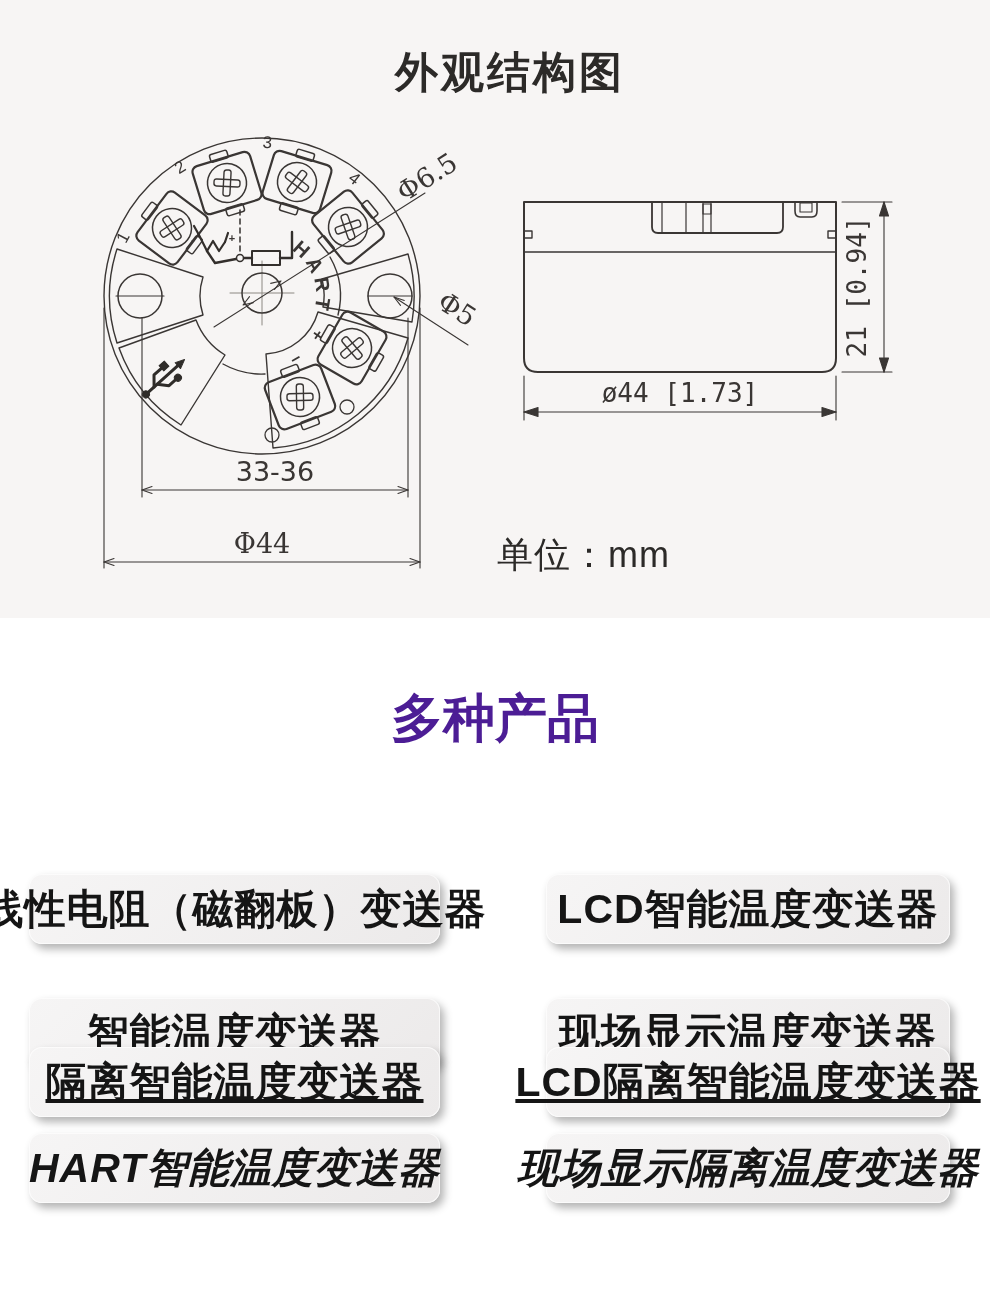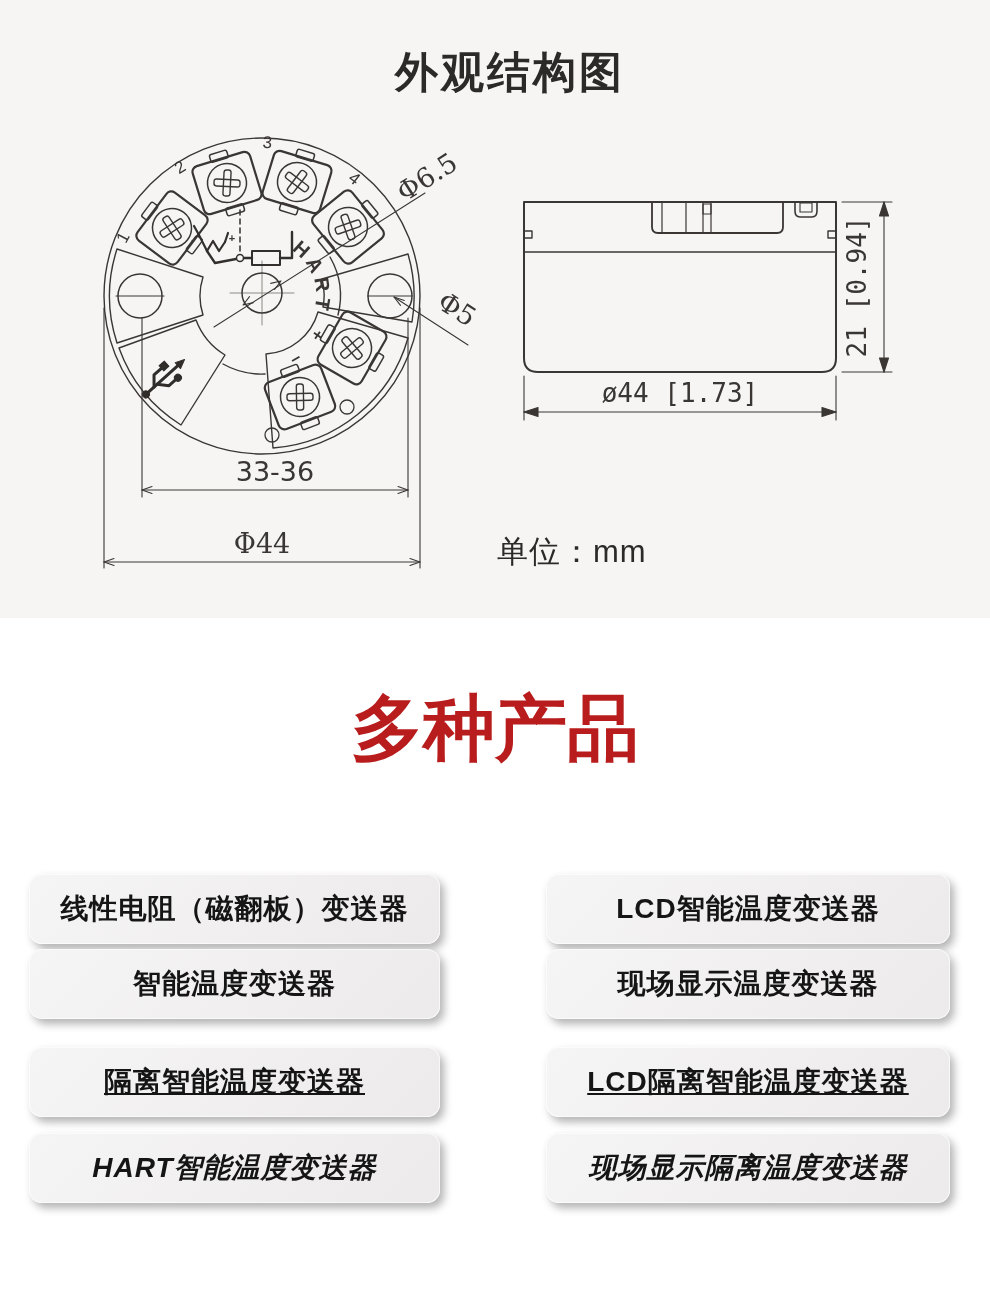--- a/index.html
+++ b/index.html
@@ -2,40 +2,40 @@
 <html><head>
 <meta charset="utf-8">
 <style>
   html,body{margin:0;padding:0;}
   body{width:990px;height:1296px;position:relative;background:#ffffff;
        font-family:"Liberation Sans","DejaVu Sans",sans-serif;overflow:hidden;}
   .page{position:absolute;inset:0;width:990px;height:1296px;padding-left:20px;}
   .top-section{position:absolute;top:0;left:0;width:990px;height:618px;background:#f7f5f4;}
   .diagram-title{position:absolute;top:44px;left:15px;width:990px;text-align:center;
        font-size:43px;font-weight:bold;color:#2c2a28;letter-spacing:3px;}
-  .unit-label{position:absolute;top:531px;left:497px;font-size:31px;color:#2c2a28;letter-spacing:1px;}
+  .unit-label{position:absolute;top:531px;left:497px;font-size:36px;color:#2c2a28;letter-spacing:1px;}
   .drawing-svg{position:absolute;top:0;left:0;}
   .drawing-svg text{stroke:none;fill:#3a3634;}
   .dim-mono{font-family:"DejaVu Sans Mono","Liberation Mono",monospace;font-size:26px;}
   .dim-serif{font-family:"DejaVu Serif","Liberation Serif",serif;font-size:27px;}
   .dim-sans{font-family:"DejaVu Sans","Liberation Sans",sans-serif;font-size:27px;}
   .term-num{font-size:17px;}
   .wire-sign{font-size:11px;font-weight:bold;}
   .hart-text{font-size:20px;font-weight:600;letter-spacing:4px;}
   .hart-sign{font-size:17px;font-weight:600;}
   .headline{position:absolute;top:692px;left:0;width:990px;display:flex;justify-content:center;
-       gap:64px;font-size:72px;font-weight:bold;color:#b91c1c;line-height:1;white-space:nowrap;}
+       gap:64px;font-size:52px;font-weight:bold;color:#4c1d95;line-height:1;white-space:nowrap;}
   .product-button{position:absolute;height:70px;border-radius:13px;
        background:linear-gradient(135deg,#f6f5f5 0%,#eceaea 100%);
        box-shadow:4px 5px 9px rgba(0,0,0,0.30), inset 0 0 0 1px rgba(255,255,255,0.65);
        display:flex;align-items:center;justify-content:center;
-       font-size:28px;font-weight:600;color:#151515;letter-spacing:1px;white-space:nowrap;}
+       font-size:41px;font-weight:600;color:#151515;letter-spacing:1px;white-space:nowrap;}
   .col-left{left:29px;width:411px;}
   .col-right{left:546px;width:404px;}
-  .row-0{top:874px;} .row-1{top:949px;} .row-2{top:1047px;text-decoration:underline;} .row-3{top:1133px;font-style:italic;}
+  .row-0{top:874px;} .row-1{top:998px;} .row-2{top:1047px;text-decoration:underline;} .row-3{top:1133px;font-style:italic;}
 </style>
 </head>
 <body>
 
 <div class="page">
 
   <div class="top-section">
     <div class="diagram-title">外观结构图</div>
 
     <svg class="drawing-svg" width="990" height="618" viewBox="0 0 990 618">

